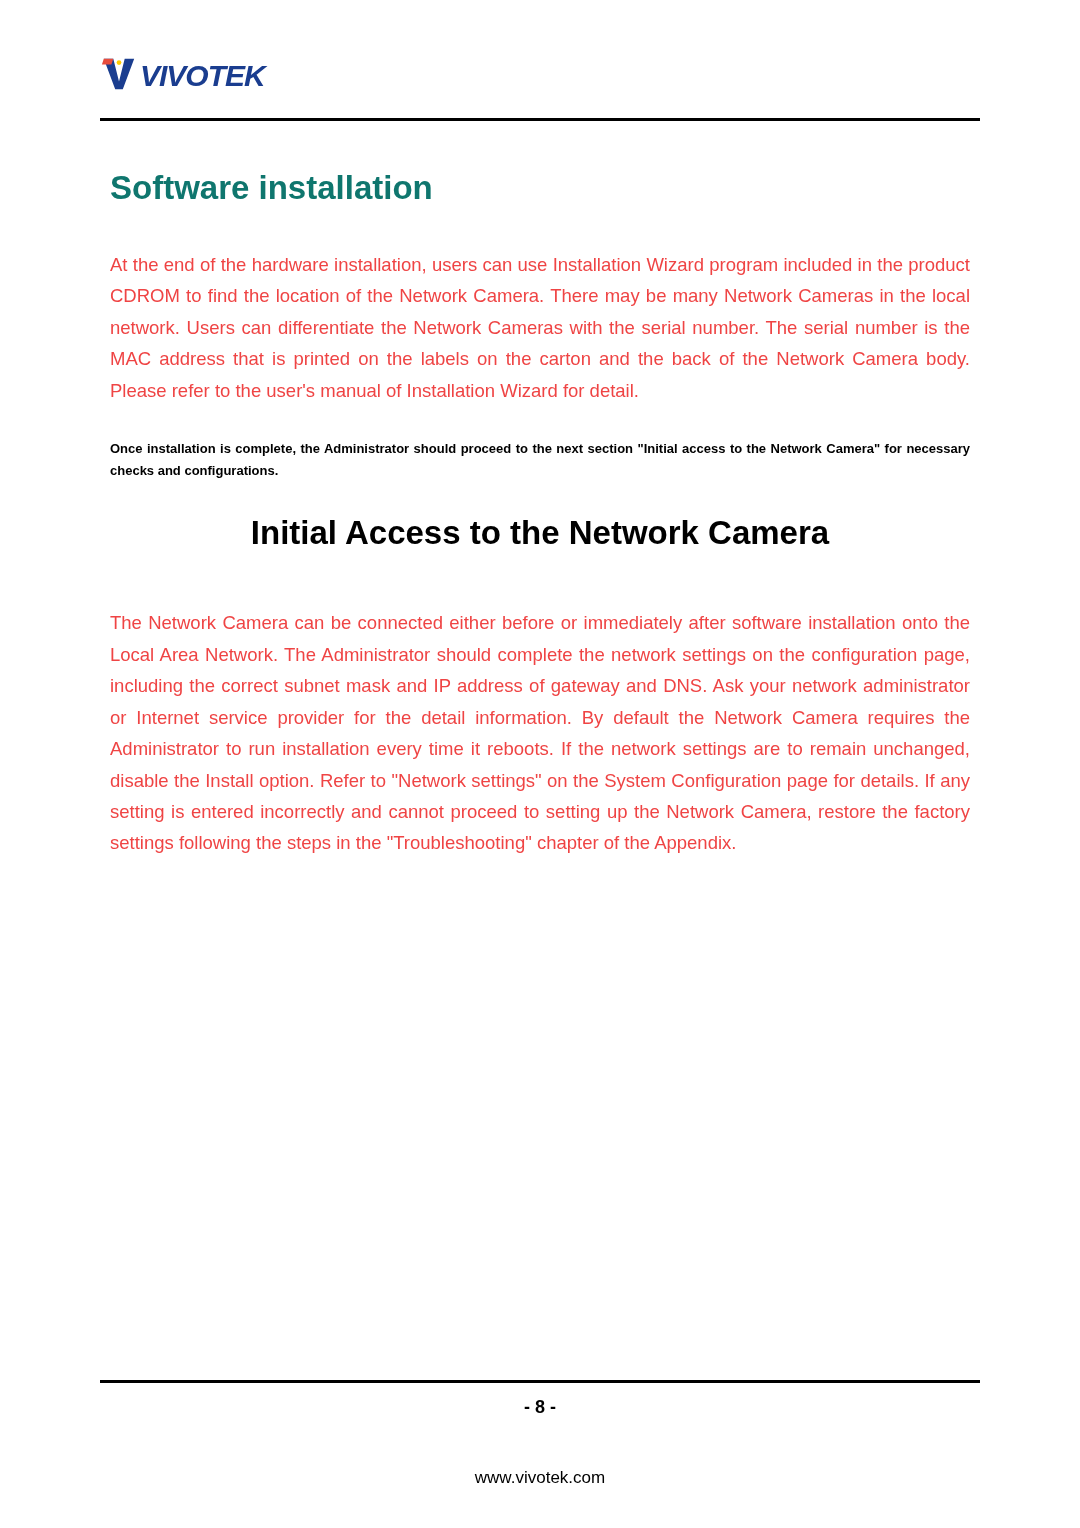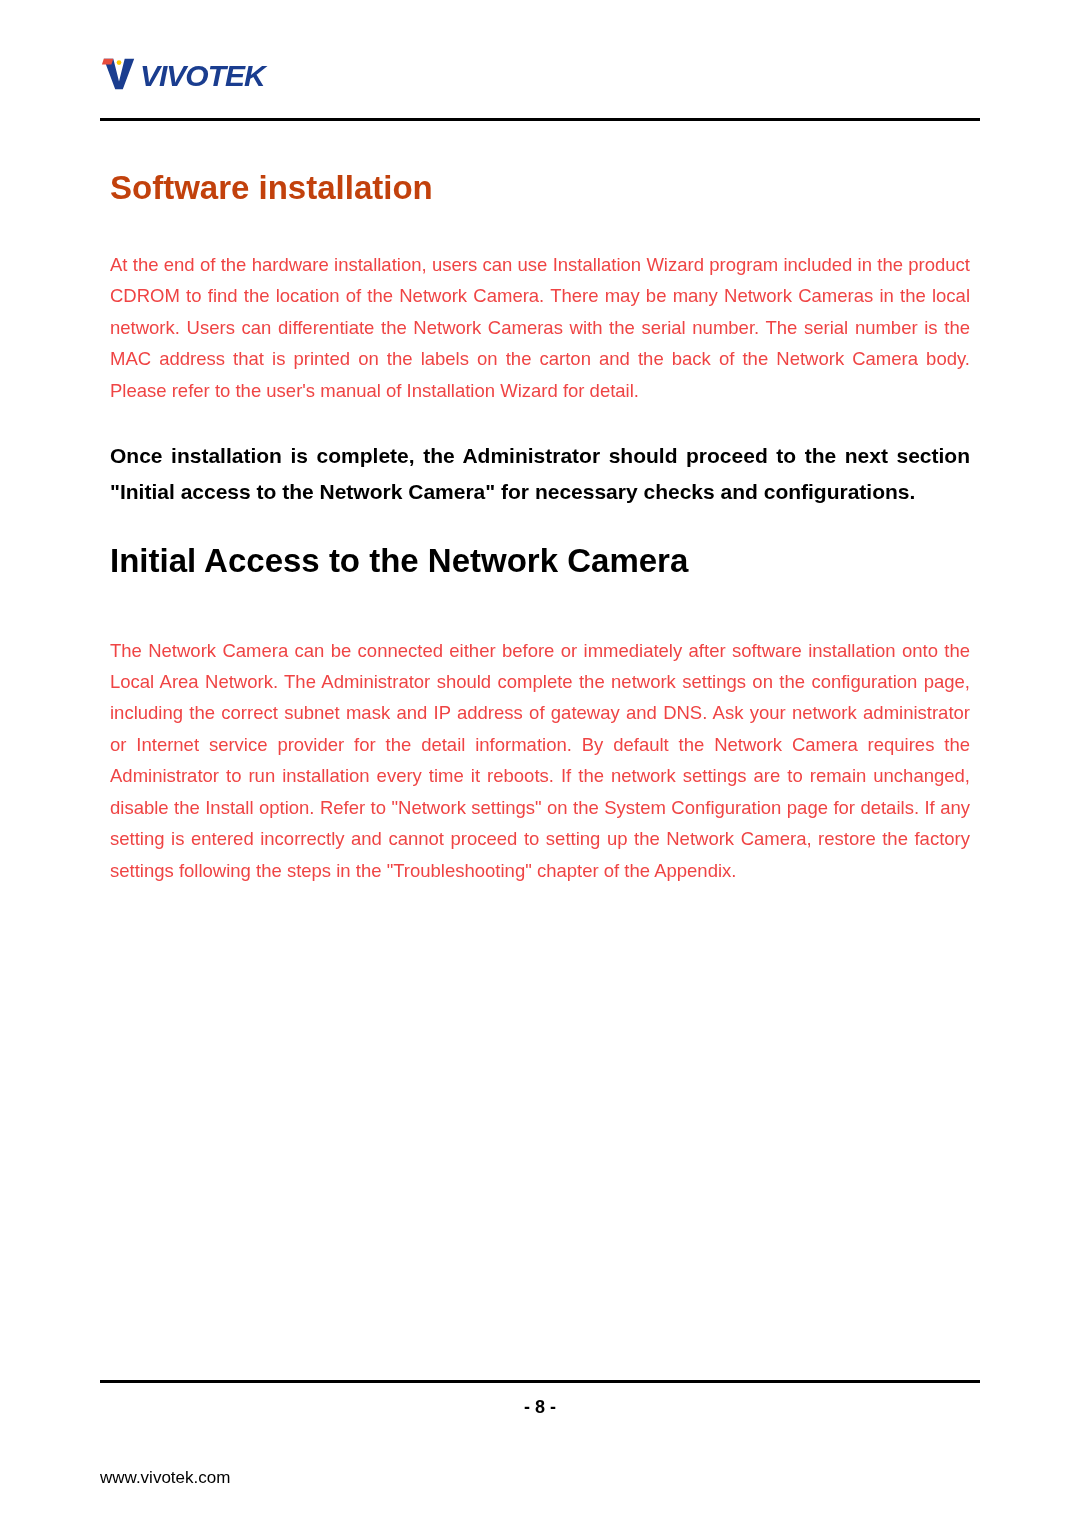--- a/index.html
+++ b/index.html
@@ -39,45 +39,46 @@
       border: none;
       border-top: 3px solid #000;
       margin-bottom: 48px;
     }
     .content {
       padding: 0 10px;
     }
     h1 {
       font-size: 33px;
       font-weight: bold;
-      color: #c2410c;
+      color: #0f766e;
       margin-bottom: 42px;
     }
     h2 {
       font-size: 33px;
       font-weight: bold;
       color: #000;
       margin-top: 30px;
       margin-bottom: 55px;
+      text-align: center;
     }
     h3 {
       font-size: 23px;
       font-weight: bold;
       color: #000;
       margin-bottom: 42px;
     }
     .body-text {
       font-size: 18.5px;
       line-height: 1.70;
       color: #ef4444;
       text-align: justify;
       margin-bottom: 32px;
     }
     .bold-text {
-      font-size: 21px;
+      font-size: 13px;
       line-height: 1.70;
       font-weight: bold;
       color: #000;
       text-align: justify;
       margin-bottom: 32px;
     }
     .footer {
       position: absolute;
       left: 100px;
       right: 100px;
@@ -89,21 +90,21 @@
       margin-bottom: 14px;
     }
     .page-number {
       text-align: center;
       font-size: 18px;
       font-weight: bold;
       color: #000;
       margin-bottom: 50px;
     }
     .website {
-      text-align: left;
+      text-align: center;
       font-size: 17px;
       color: #000;
     }
   </style>
 </head>
 <body>
 
 <div class="logo-container">
   <div class="logo">
     <span class="logo-icon">

